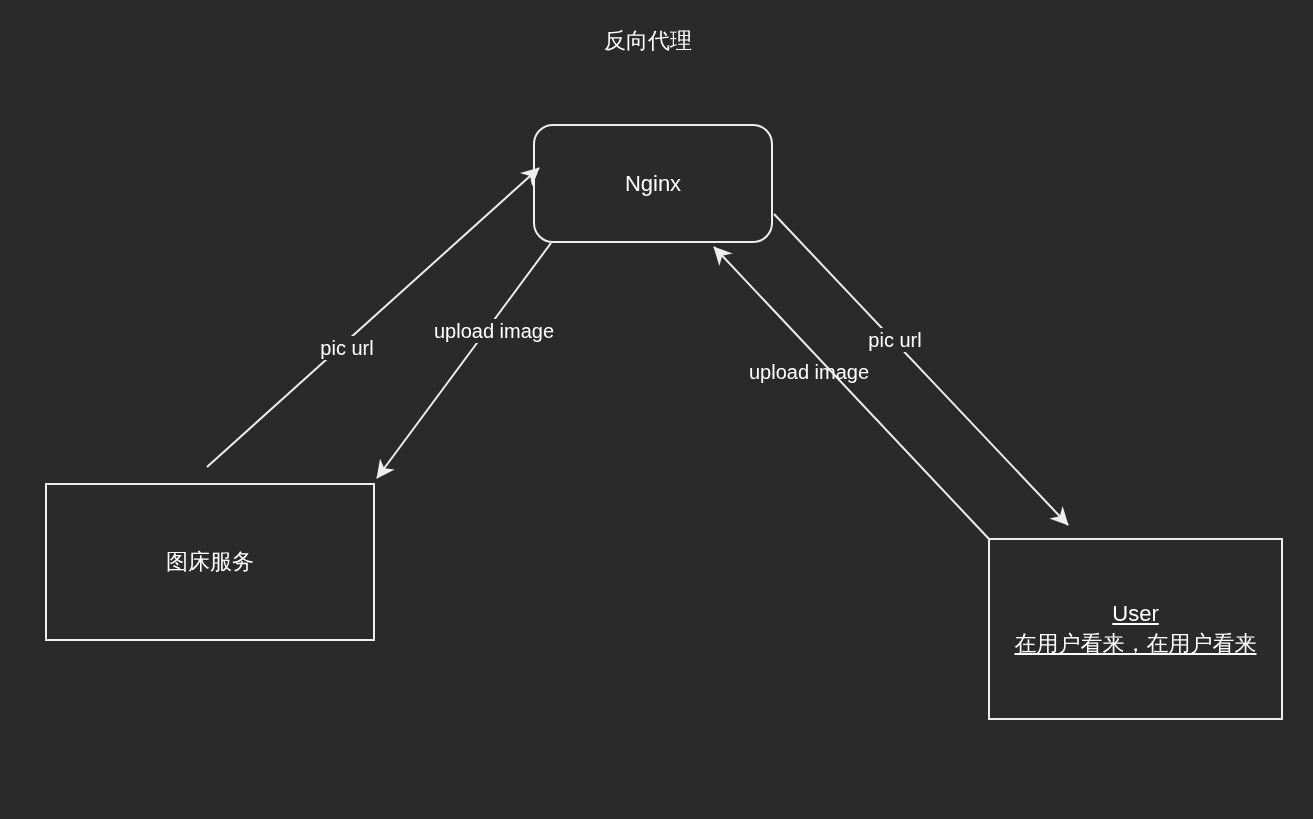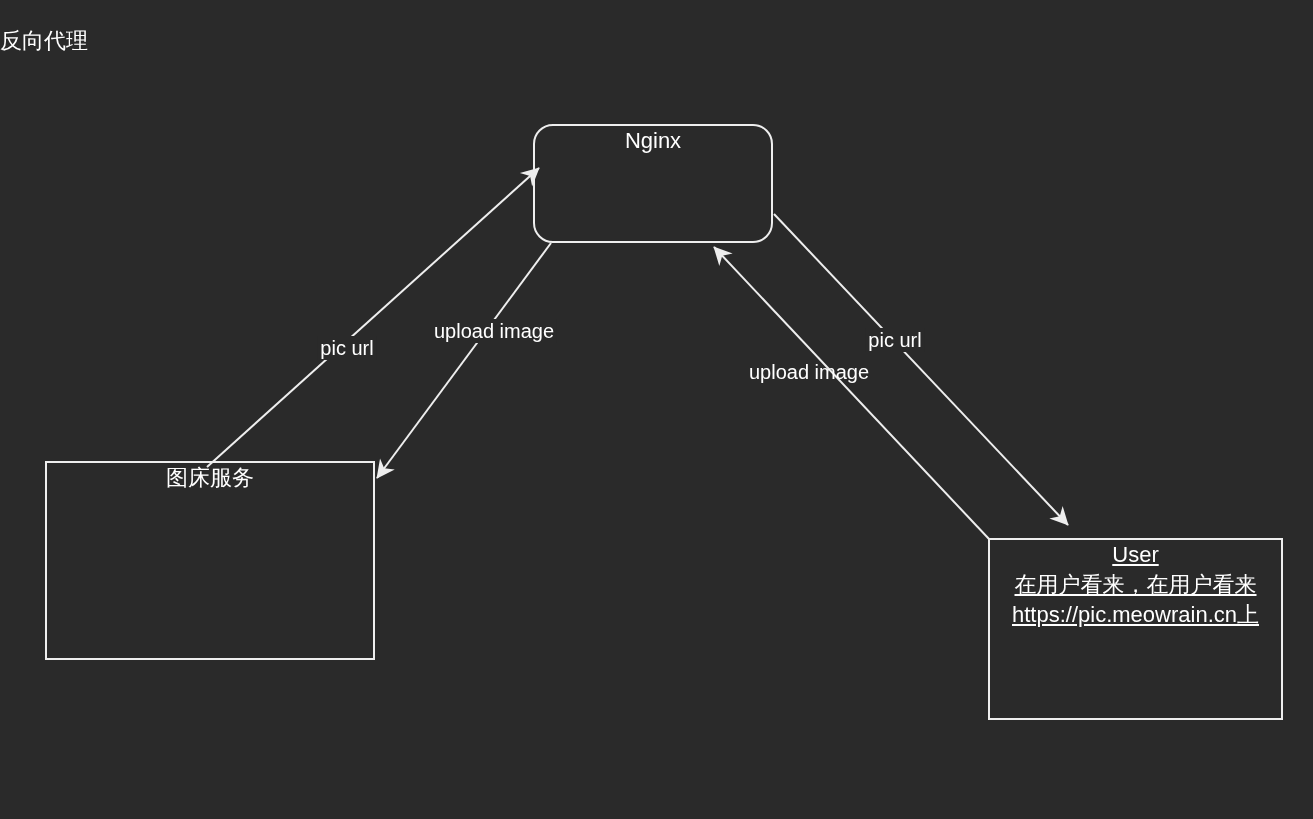--- a/index.html
+++ b/index.html
@@ -26,48 +26,50 @@
   .edge-line {
     stroke: #eeeeee;
     stroke-width: 2;
     fill: none;
   }
   .diagram-title {
     position: absolute;
     left: 0;
     top: 26px;
     width: 1296px;
+    text-align: center;
     font-size: 22px;
     line-height: 30px;
     color: #ffffff;
   }
   .node {
     position: absolute;
     border: 2px solid #eeeeee;
     box-sizing: border-box;
     display: flex;
     flex-direction: column;
     align-items: center;
+    justify-content: center;
     text-align: center;
     font-size: 22px;
     line-height: 30px;
     color: #ffffff;
   }
   .node-nginx {
     left: 533px;
     top: 124px;
     width: 240px;
     height: 119px;
     border-radius: 20px;
   }
   .node-image-service {
     left: 45px;
-    top: 461px;
+    top: 483px;
     width: 330px;
-    height: 199px;
+    height: 158px;
   }
   .node-user {
     left: 988px;
     top: 538px;
     width: 295px;
     height: 182px;
     text-decoration: underline;
   }
   .edge-label {
     position: absolute;
@@ -113,21 +115,20 @@
     <div>Nginx</div>
   </div>
 
   <div class="node node-image-service">
     <div>图床服务</div>
   </div>
 
   <div class="node node-user">
     <div>User</div>
     <div>在用户看来，在用户看来</div>
-    <div>https://pic.meowrain.cn上</div>
   </div>
 
   <div class="edge-label label-pic-url-left">pic url</div>
   <div class="edge-label label-upload-left">upload image</div>
   <div class="edge-label label-pic-url-right">pic url</div>
   <div class="edge-label label-upload-right no-bg">upload image</div>
 
 </div>
 
 </body></html>

